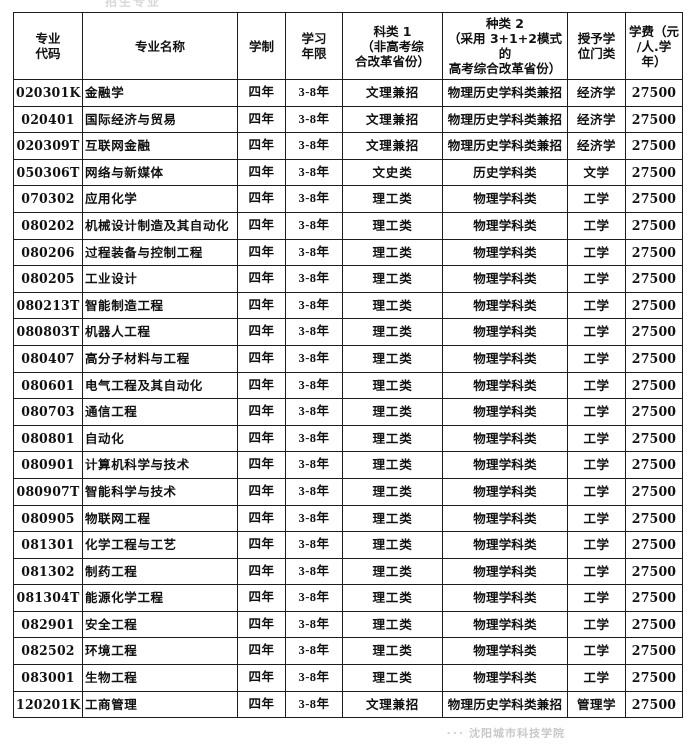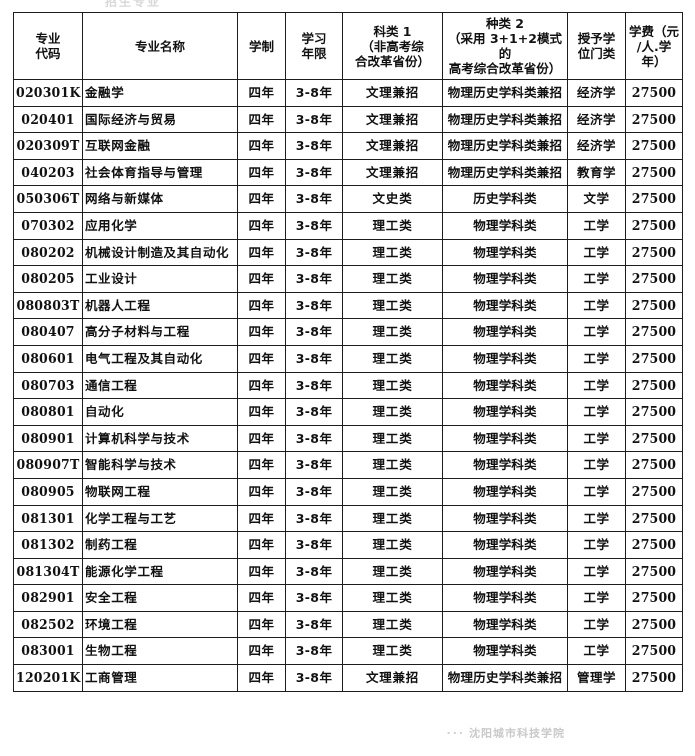--- a/index.html
+++ b/index.html
@@ -58,21 +58,21 @@
 
   tbody td{
     height:25.6px;
     font-size:12.5px;
     line-height:25.6px;
     white-space:nowrap;
     overflow:hidden;
   }
   tbody td.code{font-family:"DejaVu Serif","Liberation Serif",serif;font-size:12.5px;letter-spacing:.2px;}
   tbody td.name{text-align:left;letter-spacing:.6px;}
-  tbody td.len,tbody td.span{letter-spacing:.4px;}
+  tbody td.len,tbody td.span{letter-spacing:.4px;font-family:Liberation Serif, serif;}
   tbody td.k1{letter-spacing:.8px;text-align:center;}
   tbody td.k2{letter-spacing:.2px;}
   tbody td.deg{letter-spacing:.5px;}
   tbody td.fee{font-family:"DejaVu Serif","Liberation Serif",serif;letter-spacing:.2px;margin-left:28px;}
 
   
   .watermark{
     position:absolute;right:8px;bottom:16px;
     font-size:11px;font-weight:bold;
     color:rgba(120,120,120,.40);
@@ -167,30 +167,20 @@
             <td class="code">020309T</td>
             <td class="name">互联网金融</td>
             <td class="len">四年</td>
             <td class="span">3-8年</td>
             <td class="k1">文理兼招</td>
             <td class="k2">物理历史学科类兼招</td>
             <td class="deg">经济学</td>
             <td class="fee">27500</td>
           </tr>
           <tr>
-            <td class="code">040203</td>
-            <td class="name">社会体育指导与管理</td>
-            <td class="len">四年</td>
-            <td class="span">3-8年</td>
-            <td class="k1">文理兼招</td>
-            <td class="k2">物理历史学科类兼招</td>
-            <td class="deg">教育学</td>
-            <td class="fee">27500</td>
-          </tr>
-          <tr>
             <td class="code">050306T</td>
             <td class="name">网络与新媒体</td>
             <td class="len">四年</td>
             <td class="span">3-8年</td>
             <td class="k1">文史类</td>
             <td class="k2">历史学科类</td>
             <td class="deg">文学</td>
             <td class="fee">27500</td>
           </tr>
           <tr>
@@ -207,22 +197,42 @@
             <td class="code">080202</td>
             <td class="name">机械设计制造及其自动化</td>
             <td class="len">四年</td>
             <td class="span">3-8年</td>
             <td class="k1">理工类</td>
             <td class="k2">物理学科类</td>
             <td class="deg">工学</td>
             <td class="fee">27500</td>
           </tr>
           <tr>
+            <td class="code">080206</td>
+            <td class="name">过程装备与控制工程</td>
+            <td class="len">四年</td>
+            <td class="span">3-8年</td>
+            <td class="k1">理工类</td>
+            <td class="k2">物理学科类</td>
+            <td class="deg">工学</td>
+            <td class="fee">27500</td>
+          </tr>
+          <tr>
             <td class="code">080205</td>
             <td class="name">工业设计</td>
+            <td class="len">四年</td>
+            <td class="span">3-8年</td>
+            <td class="k1">理工类</td>
+            <td class="k2">物理学科类</td>
+            <td class="deg">工学</td>
+            <td class="fee">27500</td>
+          </tr>
+          <tr>
+            <td class="code">080213T</td>
+            <td class="name">智能制造工程</td>
             <td class="len">四年</td>
             <td class="span">3-8年</td>
             <td class="k1">理工类</td>
             <td class="k2">物理学科类</td>
             <td class="deg">工学</td>
             <td class="fee">27500</td>
           </tr>
           <tr>
             <td class="code">080803T</td>
             <td class="name">机器人工程</td>

